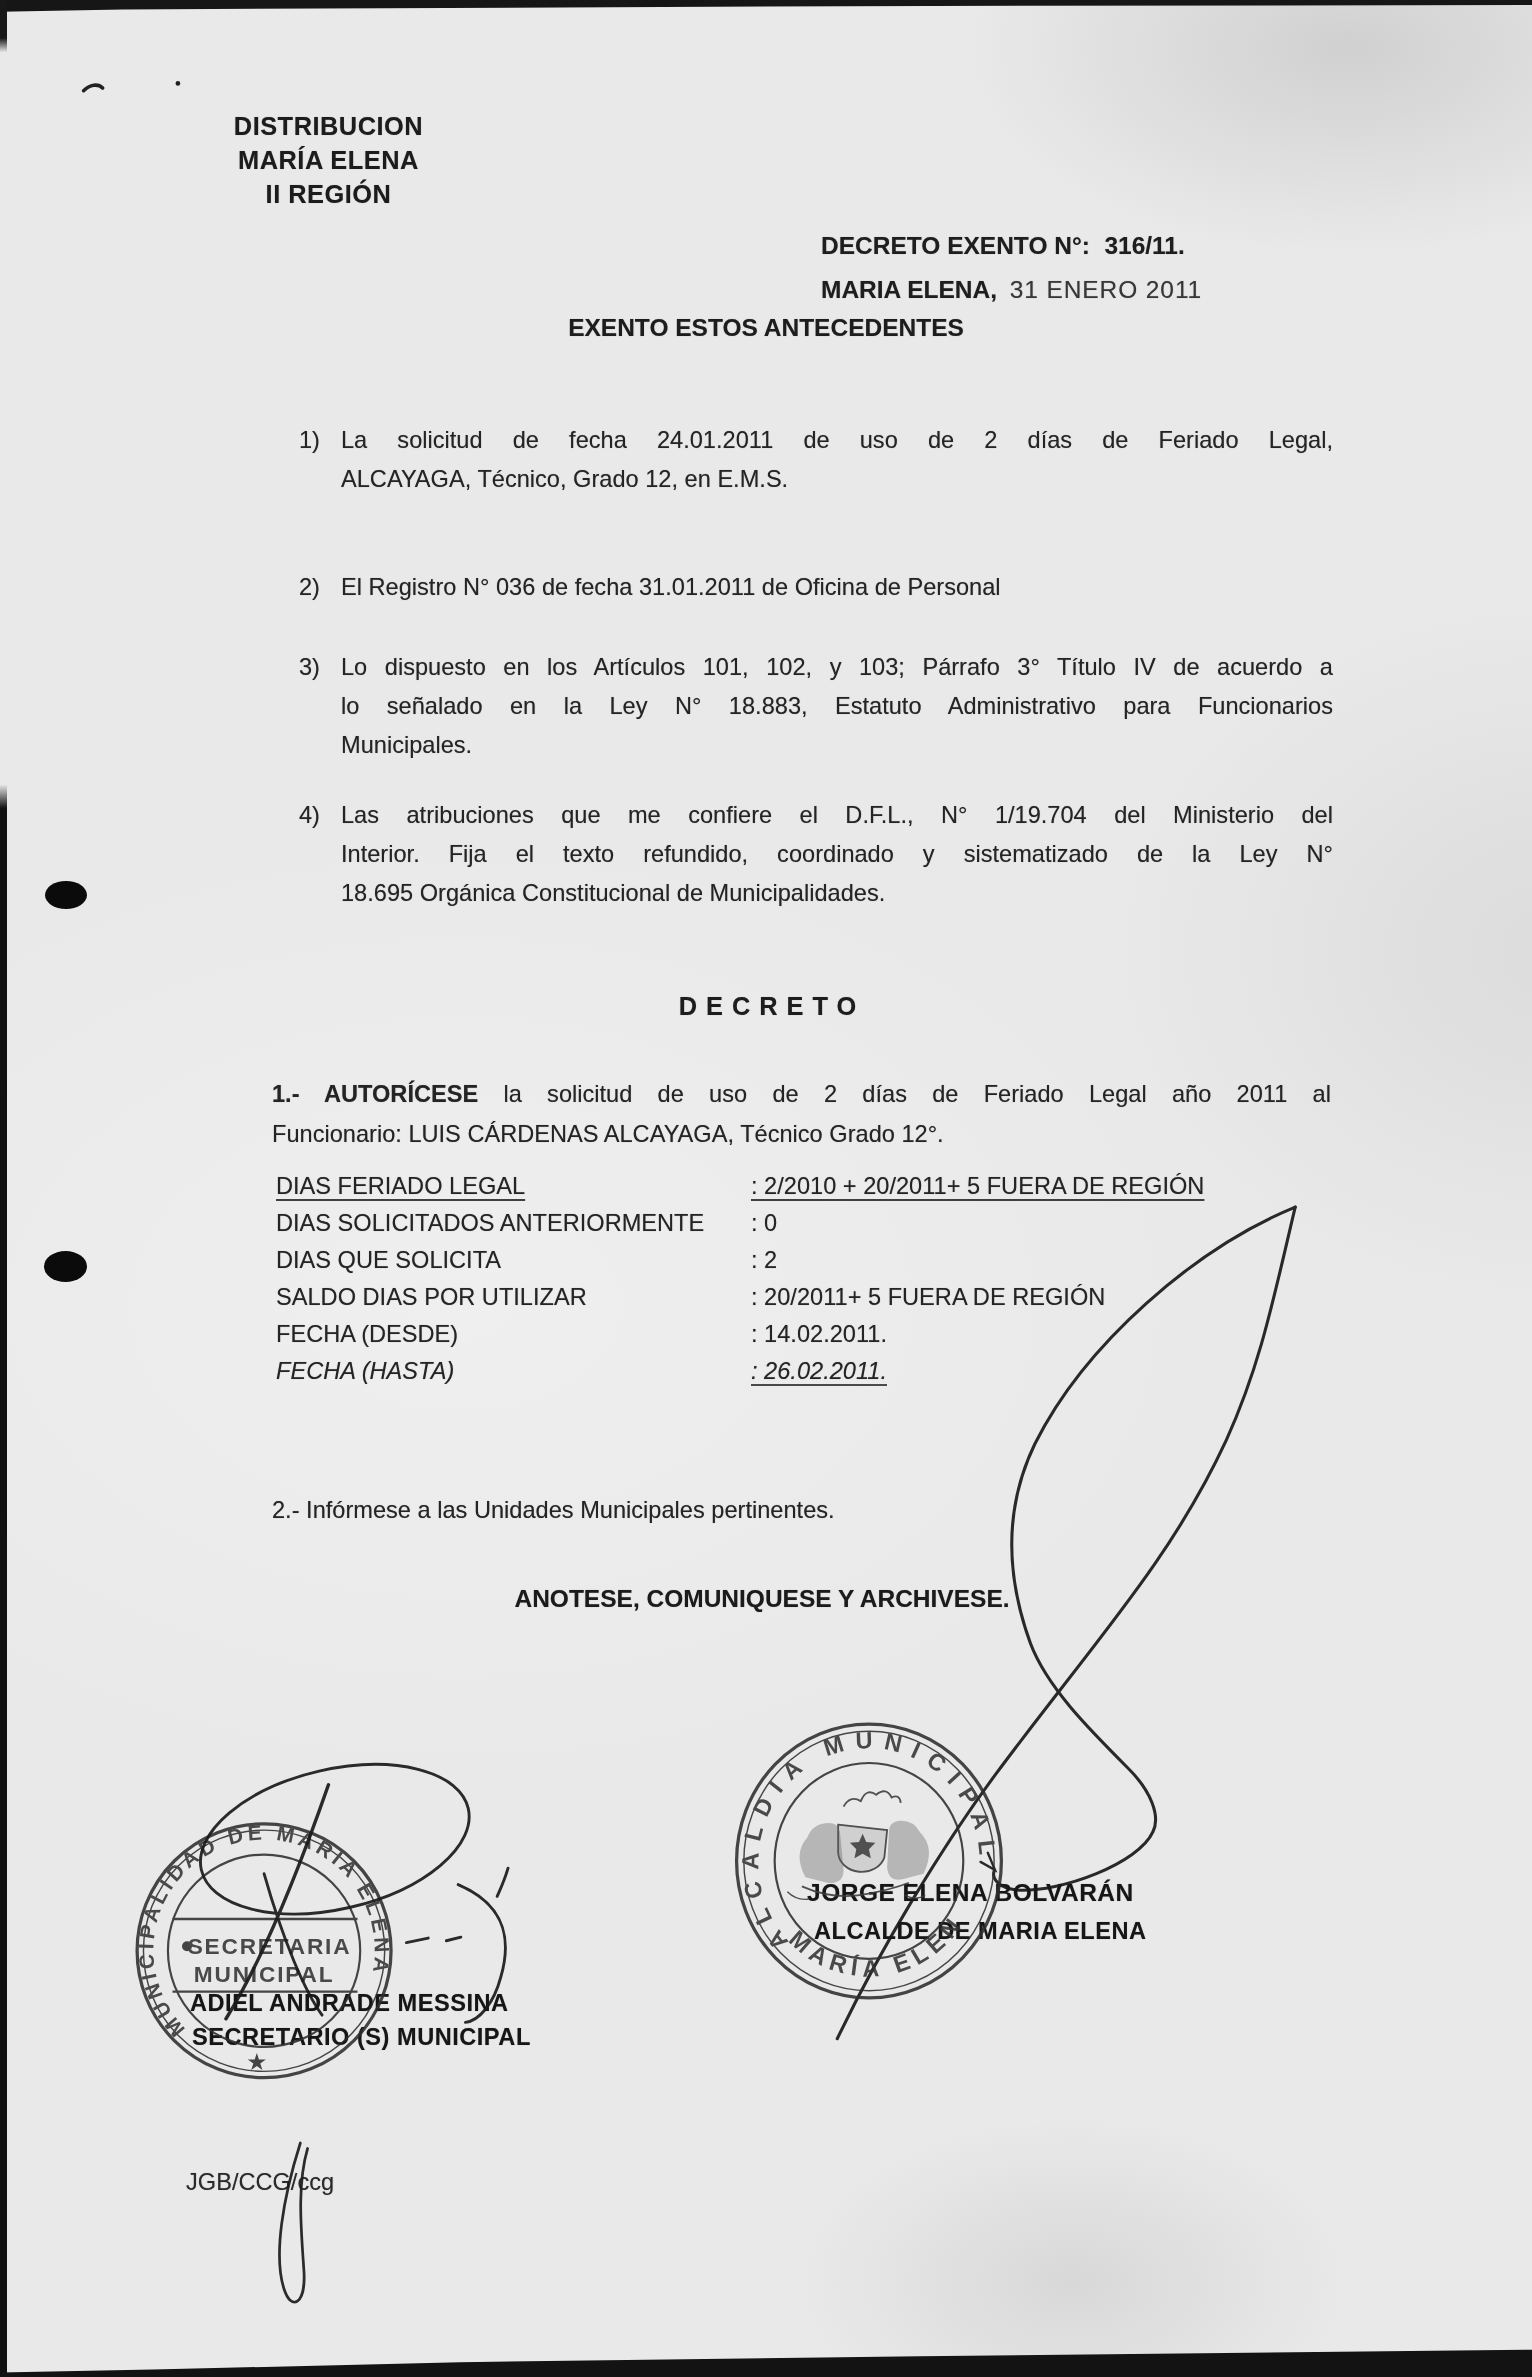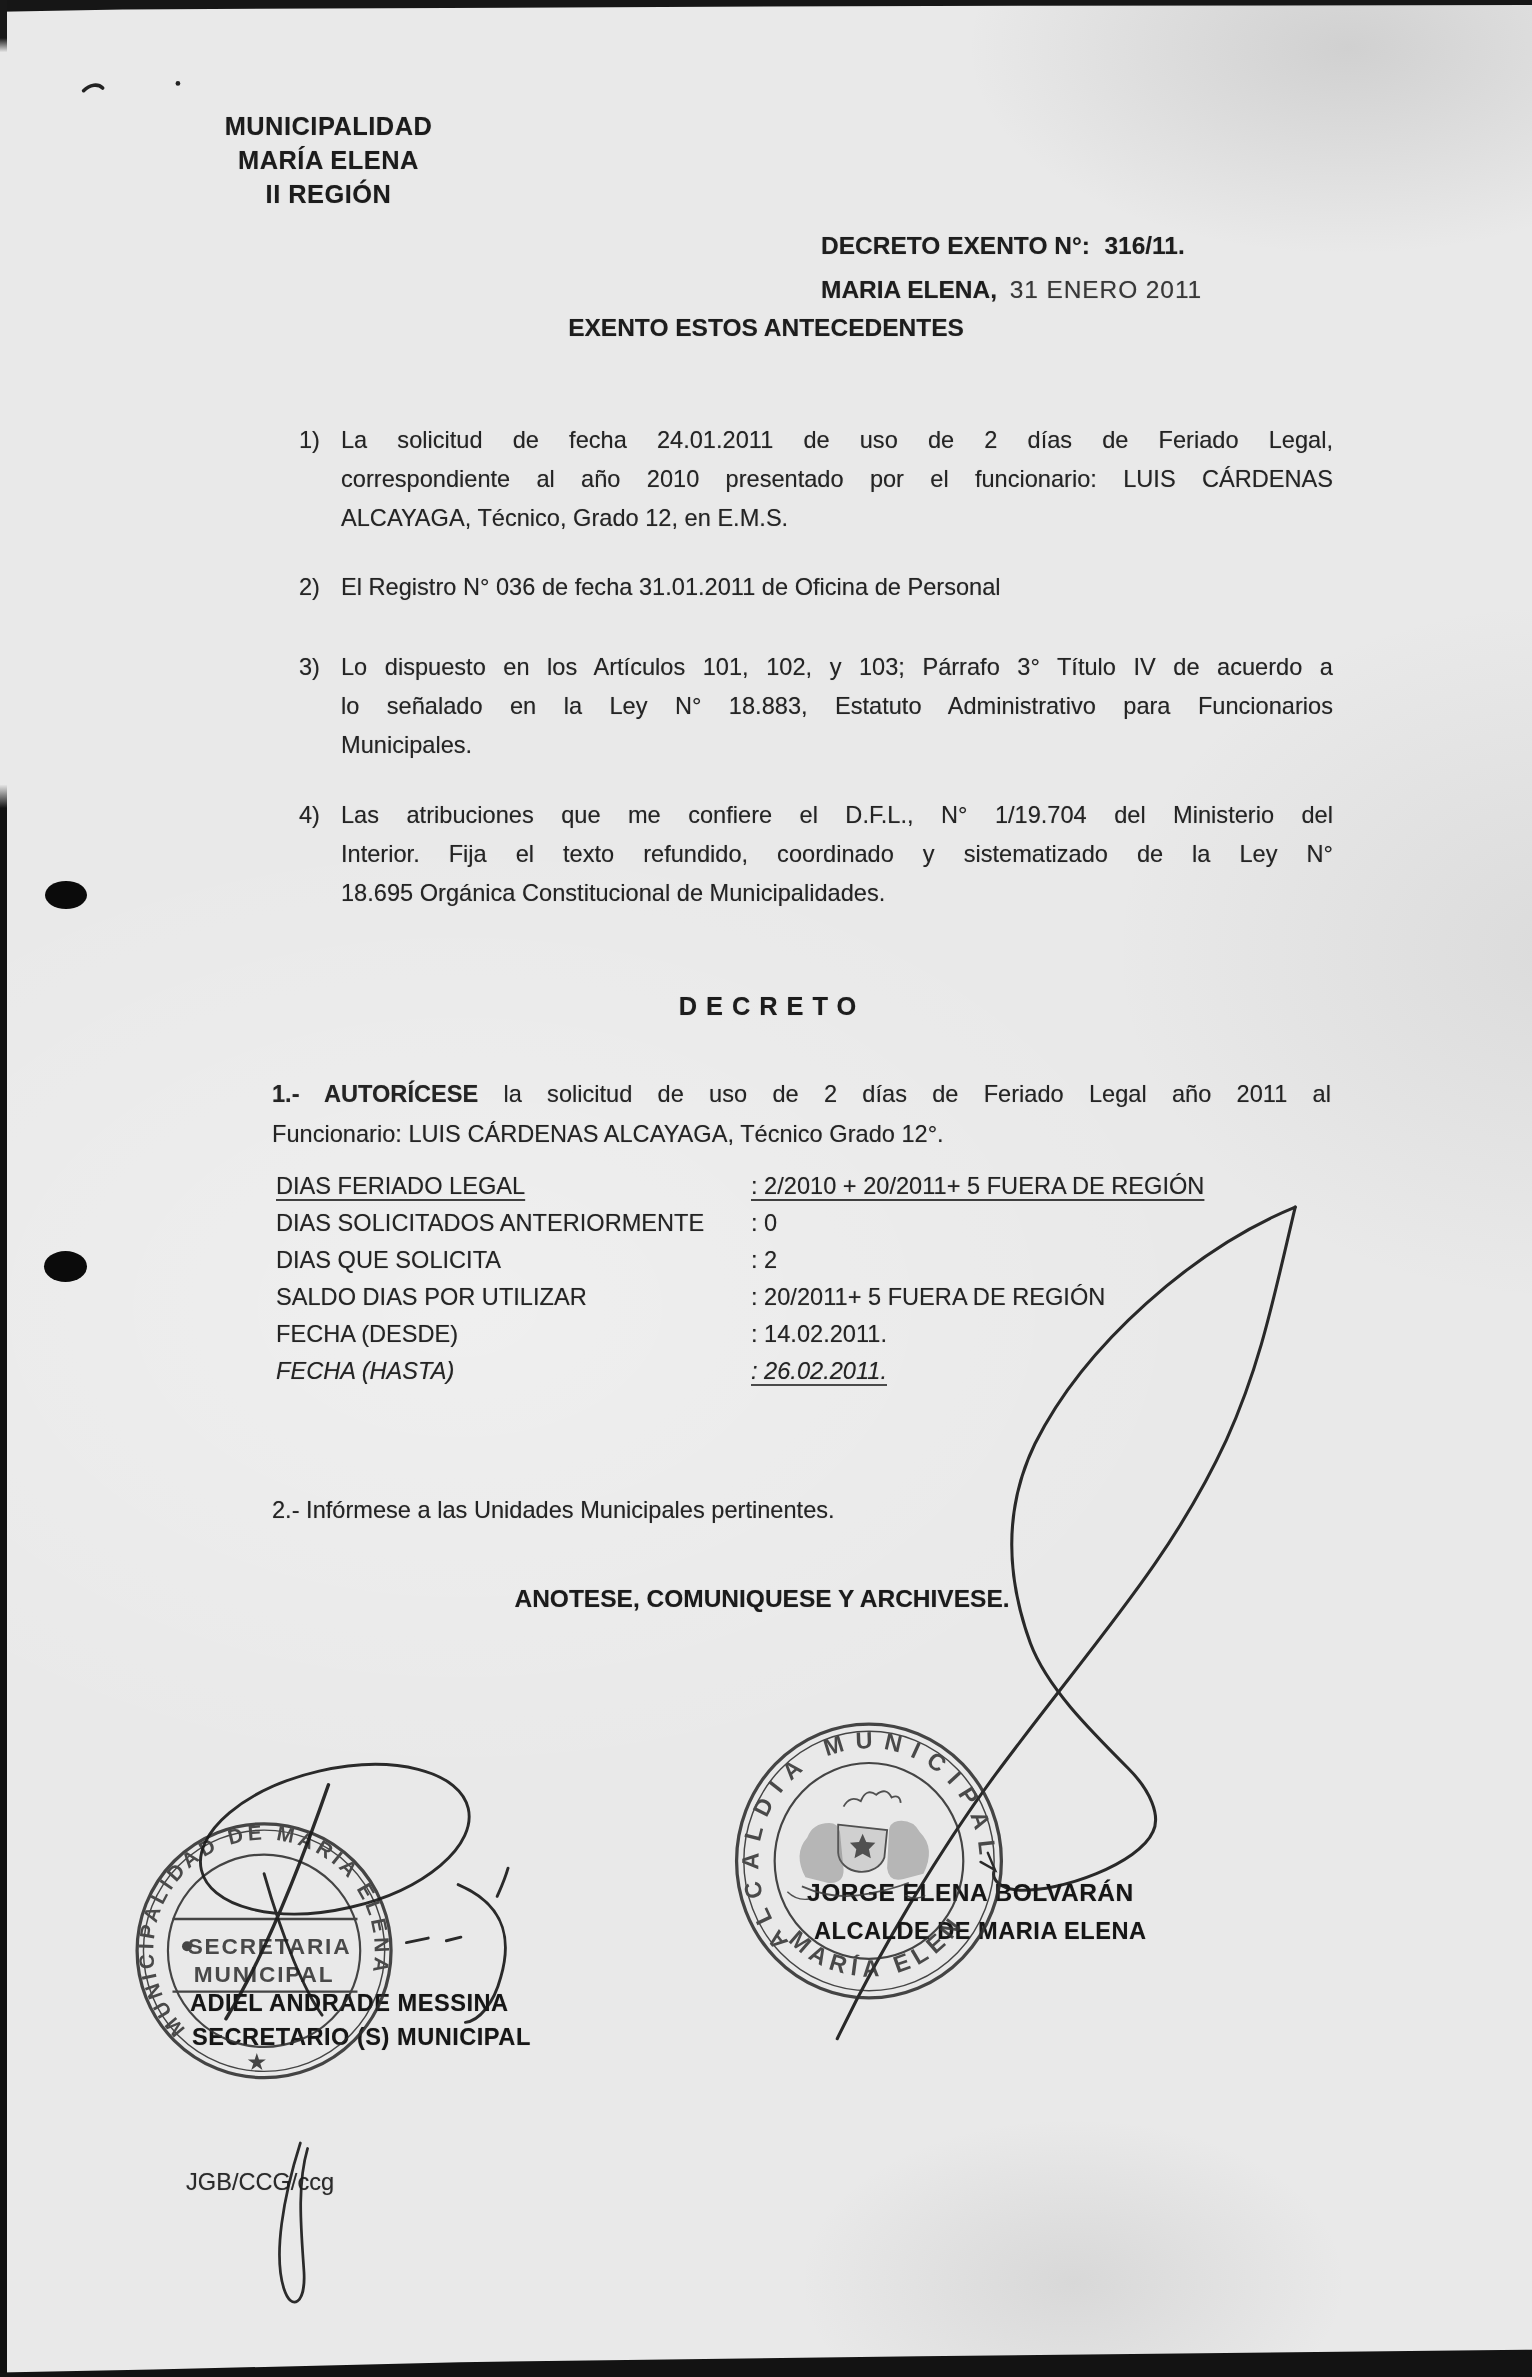--- a/index.html
+++ b/index.html
@@ -68,40 +68,39 @@
   .punch.p2{left:44px;top:1251px;width:43px;height:31px;}
   svg.overlay{position:absolute;left:0;top:0;z-index:6;pointer-events:none;}
   .stamp-text{font-family:"Liberation Sans","DejaVu Sans",sans-serif;font-weight:700;fill:#333;}
 </style>
 </head>
 <body>
 
 <div class="page">
 
   <div class="abs letterhead ink">
-    <div>MUNICIPALIDAD</div>
+    <div>DISTRIBUCION</div>
     <div>MARÍA ELENA</div>
     <div>II REGIÓN</div>
   </div>
 
   <div class="abs decnum ink b">
     <div>
       <span>DECRETO EXENTO N°:</span><span class="num">316/11.</span>
     </div>
     <div>
       <span>MARIA ELENA,</span><span class="date">31 ENERO 2011</span>
     </div>
   </div>
 
   <div class="abs vistos-title ink">EXENTO ESTOS ANTECEDENTES</div>
 
   <div class="abs vitem i1 ink">
     <span class="num">1)</span>
     <div class="line jl">La solicitud de fecha 24.01.2011 de uso de 2 días de Feriado Legal,</div>
-    <div class="line jl">correspondiente al año 2010 presentado por el funcionario: LUIS CÁRDENAS</div>
     <div class="line">ALCAYAGA, Técnico, Grado 12, en E.M.S.</div>
   </div>
 
   <div class="abs vitem i2 ink">
     <span class="num">2)</span>
     <div class="line">El Registro N° 036 de fecha 31.01.2011 de Oficina de Personal</div>
   </div>
 
   <div class="abs vitem i3 ink">
     <span class="num">3)</span>

